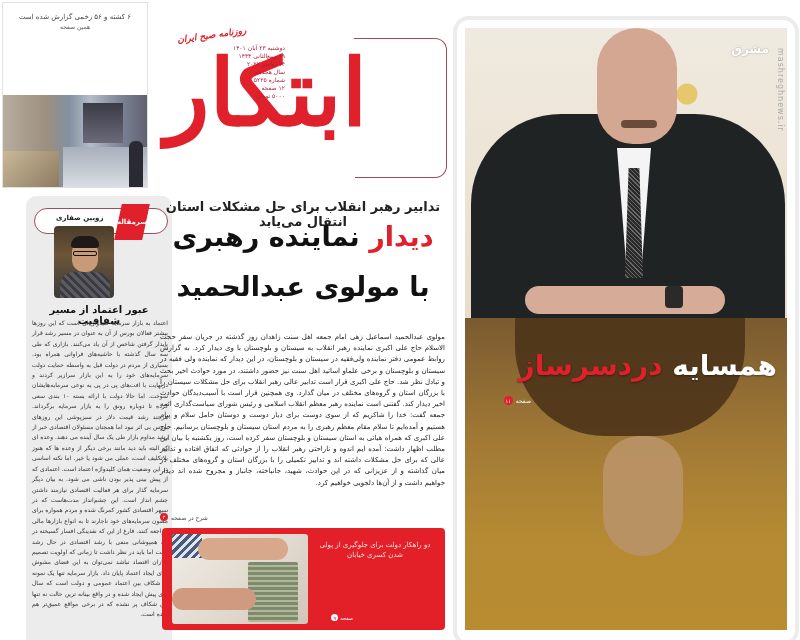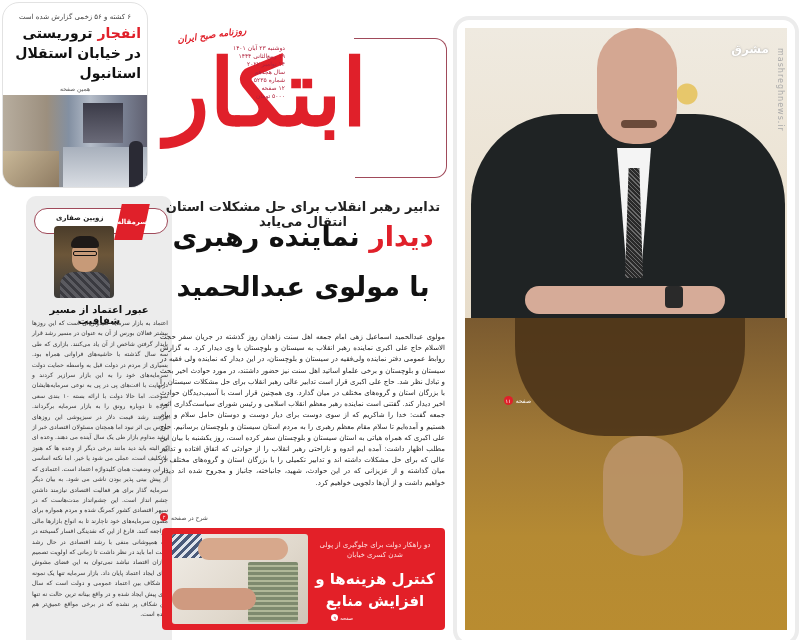--- a/index.html
+++ b/index.html
@@ -2,21 +2,21 @@
 <html><head>
 <meta charset="utf-8">
 <style>
   * { box-sizing: border-box; margin: 0; padding: 0; }
   html, body { width: 800px; height: 640px; overflow: hidden; background: #ffffff; }
   body { position: relative; font-family: "DejaVu Sans", sans-serif; direction: rtl; }
 
   
   .left-top {
     position: absolute; left: 2px; top: 2px; width: 146px; height: 186px;
-    border: 1px solid #e2e2e2; border-radius: 17px; overflow: hidden; background: #fff;
+    border: 1px solid #e2e2e2; border-radius: 0; overflow: hidden; background: #fff;
   }
   .left-top .kicker { font-size: 7px; color: #444; text-align: center; margin-top: 10px; }
   .left-top .headline {
     font-family: "DejaVu Sans", sans-serif; font-weight: bold; font-size: 14px;
     line-height: 20px; text-align: right; padding: 2px 6px 0 6px; color: #111;
   }
   .left-top .headline .red { color: #e0202a; }
   .left-top .page-ref { font-size: 6px; color: #555; text-align: center; margin-top: 2px; }
   .left-top .photo {
     position: absolute; left: 0; bottom: 0; width: 146px; height: 92px;
@@ -168,23 +168,20 @@
   .reflection .head-text { position: absolute; right: 10px; top: 30px; font-size: 28px; font-weight: bold; line-height: 36px; color: #fff; text-shadow: 0 1px 2px rgba(0,0,0,.4); white-space: nowrap; }
   .reflection .head-text .red { color: #e0202a; }
   .reflection .page-r { position: absolute; right: 256px; top: 78px; font-size: 6px; color: #fff; display: flex; align-items: center; gap: 3px; direction: rtl; }
   .page-r .dot { width: 9px; height: 9px; border-radius: 50%; background: #e0202a; color: #fff; font-size: 5px; display: inline-flex; align-items: center; justify-content: center; }
 </style>
 </head>
 <body>
 
 <div class="left-top">
   <div class="kicker">۶ کشته و ۵۶ زخمی گزارش شده است</div>
-  <div class="headline">
-    <span class="red">انفجار</span><span> تروریستی در خیابان استقلال استانبول</span>
-  </div>
   <div class="page-ref">همین صفحه</div>
   <div class="photo">
     <div class="carpet"></div>
     <div class="street"></div>
     <div class="shop"></div>
     <div class="person"></div>
   </div>
 </div>
 
 <div class="left-editorial">
@@ -234,21 +231,20 @@
 </div>
 
 <div class="budget-box">
   <div class="money-photo">
     <div class="sleeve"></div>
     <div class="hand-top"></div>
     <div class="stack"></div>
     <div class="hand-bot"></div>
   </div>
   <div class="b-kicker">دو راهکار دولت برای جلوگیری از پولی شدن کسری خیابان</div>
-  <div class="b-head">کنترل هزینه‌ها و افزایش منابع</div>
   <div class="b-page">
     <span>صفحه</span>
     <span class="dot">۹</span>
   </div>
 </div>
 
 <div class="right-feature">
   <div class="photo-top">
     <div class="ornament"></div>
     <div class="suit"></div>
@@ -257,18 +253,21 @@
     <div class="head"></div>
     <div class="mustache"></div>
     <div class="hands"></div>
     <div class="watch"></div>
     <div class="watermark-logo">مشرق</div>
     <div class="watermark-url">mashreghnews.ir</div>
   </div>
   <div class="reflection">
     <div class="suit-r"></div>
     <div class="head-r"></div>
+    <div class="head-text">
+      <span>همسایه </span><span class="red">دردسرساز</span>
+    </div>
     <div class="page-r">
       <span>صفحه</span>
       <span class="dot">۱۱</span>
     </div>
   </div>
 </div>
 
 </body></html>

